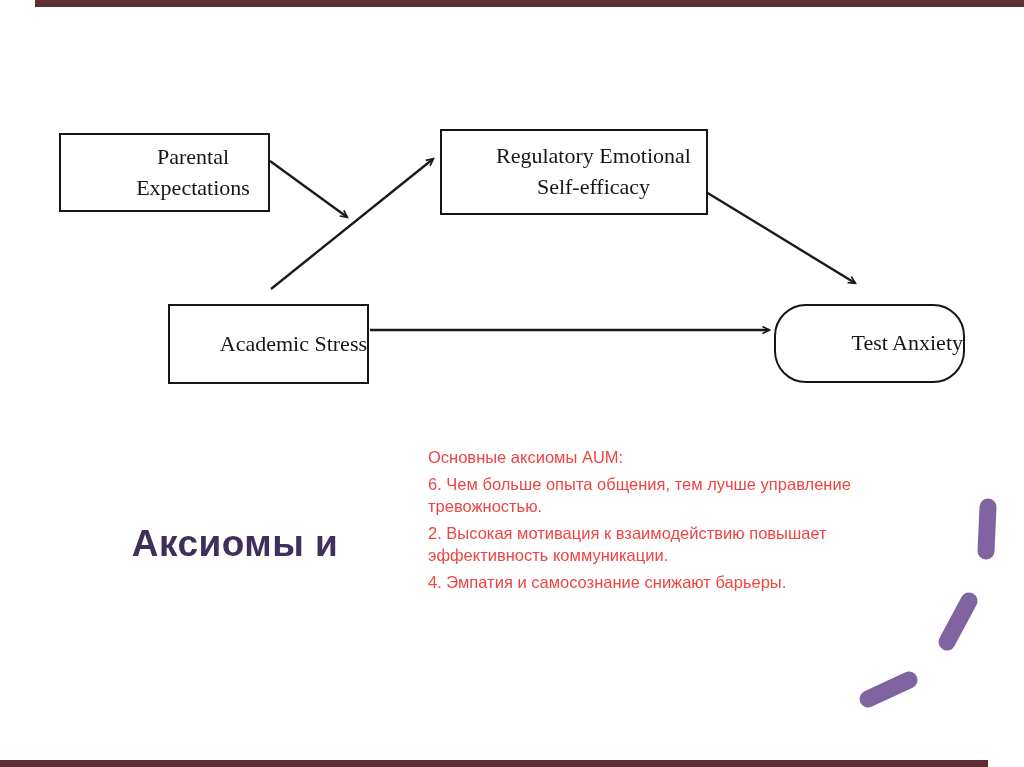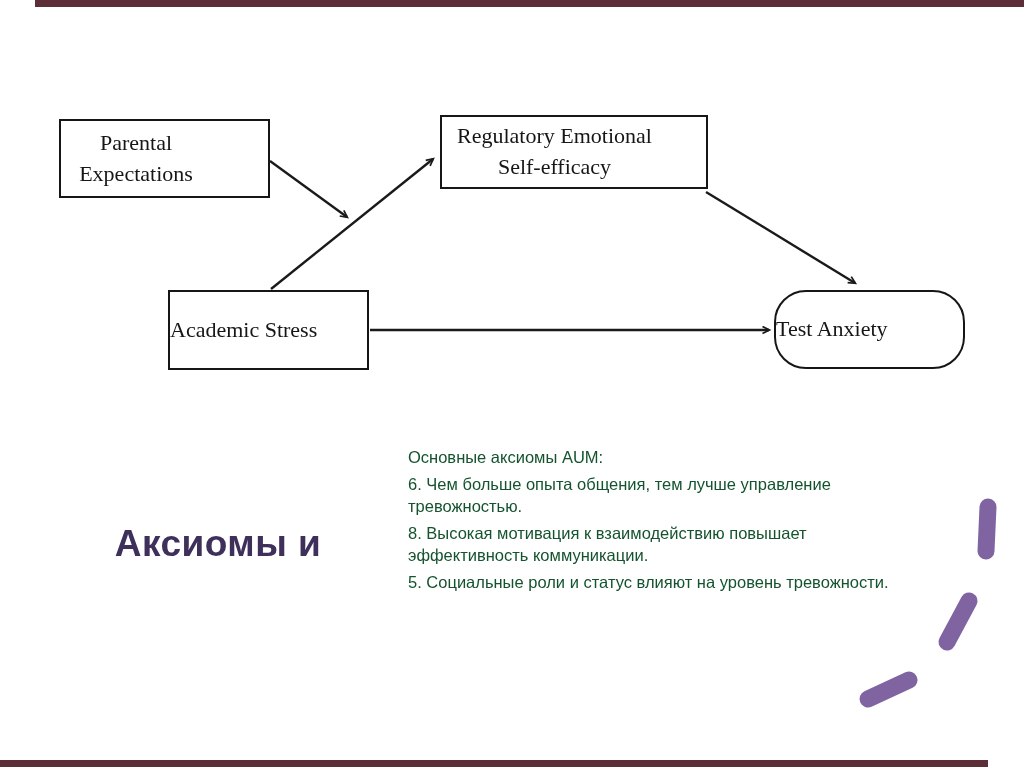--- a/index.html
+++ b/index.html
@@ -15,45 +15,45 @@
   .accent-bar.top { top: 0; left: 35px; right: 0; }
   .accent-bar.bottom { bottom: 0; left: 0; width: 988px; }
 
   
   .diagram { position: absolute; left: 0; top: 0; width: 1024px; height: 445px; }
   .diagram svg.arrows { position: absolute; left: 0; top: 0; }
   .dbox {
     position: absolute;
     background: #ffffff;
     border: 2.5px solid #161616;
-    display: flex; align-items: center; justify-content: flex-start;
+    display: flex; align-items: center; justify-content: flex-end;
     text-align: center;
     font-family: "Liberation Serif", serif;
-    font-size: 22px; line-height: 1.4; color: #161616;
+    font-size: 22px; line-height: 1.4; color: #161616; margin-top: 14px;
   }
   .dbox.parental   { left: 59px;  top: 119px; width: 211px; height: 79px; }
-  .dbox.regulatory { left: 440px; top: 115px; width: 268px; height: 74px; }
+  .dbox.regulatory { left: 440px; top: 115px; width: 268px; height: 86px; }
   .dbox.academic   { left: 168px; top: 290px; width: 201px; height: 80px; }
   .dbox.testanx    { left: 774px; top: 290px; width: 191px; height: 79px; border-radius: 32px; }
   .dbox.parental span   { display: inline-block; max-width: 150px; }
   .dbox.regulatory span { display: inline-block; max-width: 225px; }
 
   
   .slide-title {
-    position: absolute; left: 60px; top: 512px; width: 316px;
+    position: absolute; left: 77px; top: 512px; width: 316px;
     text-align: center;
     font-weight: bold; font-size: 37px; line-height: 64px;
     color: #3e2f5b;
     letter-spacing: 0.5px;
   }
 
   
   .body-text {
-    position: absolute; left: 408px; top: 446px; width: 496px;
-    font-size: 16.5px; line-height: 22px; color: #14532d;
+    position: absolute; left: 428px; top: 446px; width: 496px;
+    font-size: 16.5px; line-height: 22px; color: #ef4444;
   }
   .body-text p { margin: 0 0 5px 0; white-space: pre-line; }
 
   
   .decoration { position: absolute; left: 840px; top: 480px; }
 </style>
 </head>
 <body>
 
 <div class="accent-bar top"></div>
@@ -87,22 +87,22 @@
 </div>
 
 <div class="slide-title">
   <div>Аксиомы и</div>
 </div>
 
 <div class="body-text">
   <p>Основные аксиомы AUM:</p>
   <p>6. Чем больше опыта общения, тем лучше управление
 тревожностью.</p>
-  <p>8. Высокая мотивация к взаимодействию повышает
+  <p>2. Высокая мотивация к взаимодействию повышает
 эффективность коммуникации.</p>
-  <p>5. Социальные роли и статус влияют на уровень тревожности.</p>
+  <p>4. Эмпатия и самосознание снижают барьеры.</p>
 </div>
 
 <svg class="decoration" width="184" height="260" viewBox="0 0 184 260">
   <line x1="148" y1="27" x2="146" y2="71" stroke="#8064a2" stroke-width="17" stroke-linecap="round"></line>
   <line x1="129" y1="121" x2="107" y2="162" stroke="#8064a2" stroke-width="17" stroke-linecap="round"></line>
   <line x1="28" y1="219" x2="69" y2="200" stroke="#8064a2" stroke-width="17" stroke-linecap="round"></line>
 </svg>
 
 </body></html>

